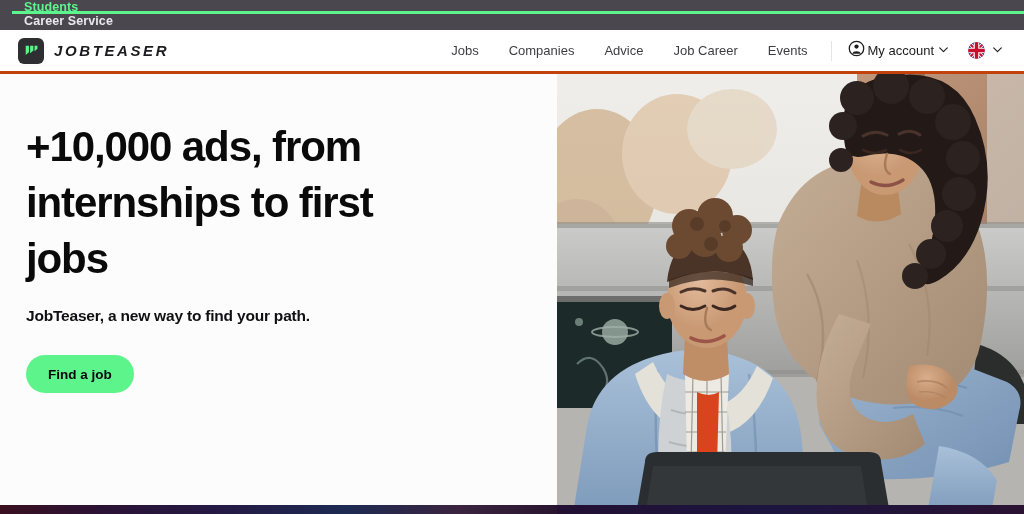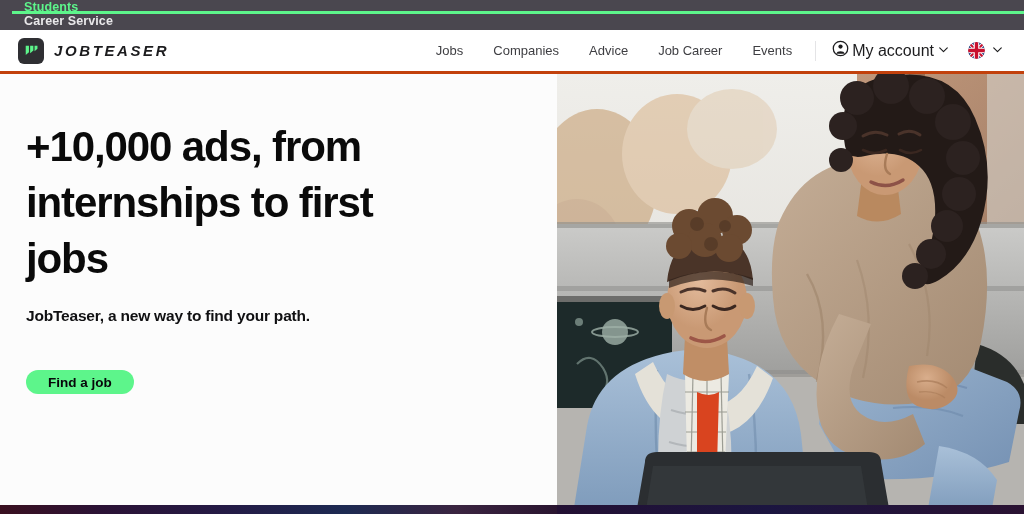--- a/index.html
+++ b/index.html
@@ -88,21 +88,21 @@
     margin:0 8px;
   }
   .account{
     display:flex;
     align-items:center;
     gap:3px;
     cursor:pointer;
     padding:0 4px 0 8px;
   }
   .account-label{
-    font-size:16px;
+    font-size:13px;
     color:#1c1c1e;
   }
   .lang{
     display:flex;
     align-items:center;
     gap:6px;
     cursor:pointer;
     padding-left:14px;
   }
   .flag{
@@ -135,25 +135,25 @@
     max-width:420px;
   }
   .hero-sub{
     margin-top:20px;
     font-size:15.5px;
     font-weight:700;
     letter-spacing:-.2px;
     color:#101012;
   }
   .cta{
-    margin-top:45px;
+    margin-top:30px;
     display:inline-flex;
     align-items:center;
     justify-content:center;
-    height:24px;
+    height:38px;
     padding:0 22px;
     border:none;
     border-radius:20px;
     background:#5df58b;
     color:#07070a;
     font-family:"Liberation Sans", sans-serif;
     font-size:13.5px;
     font-weight:700;
     cursor:pointer;
   }

